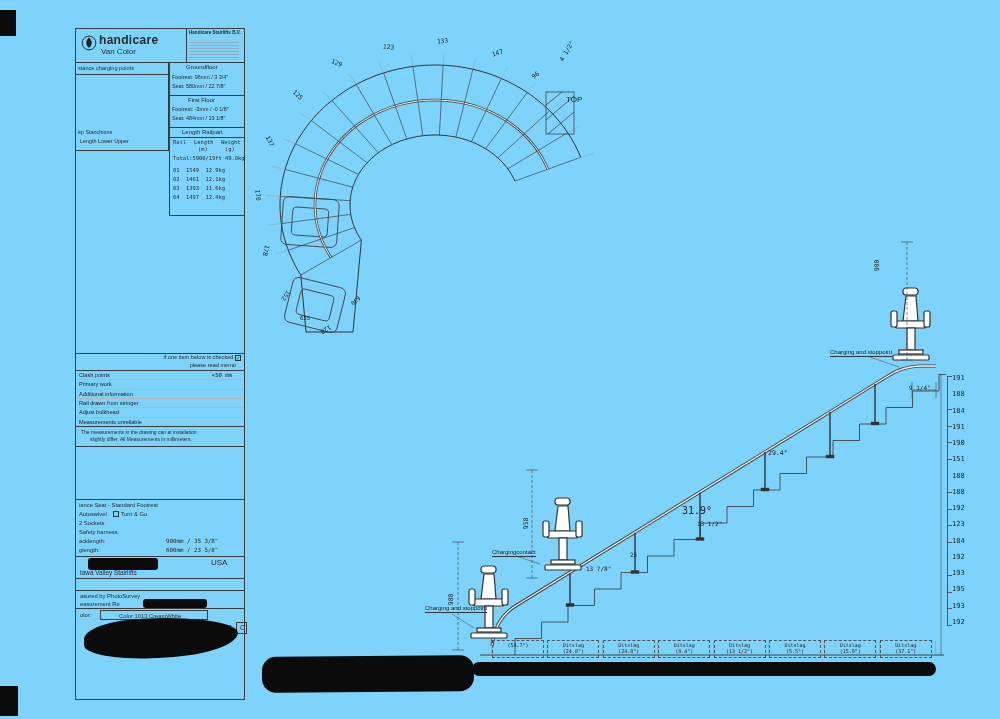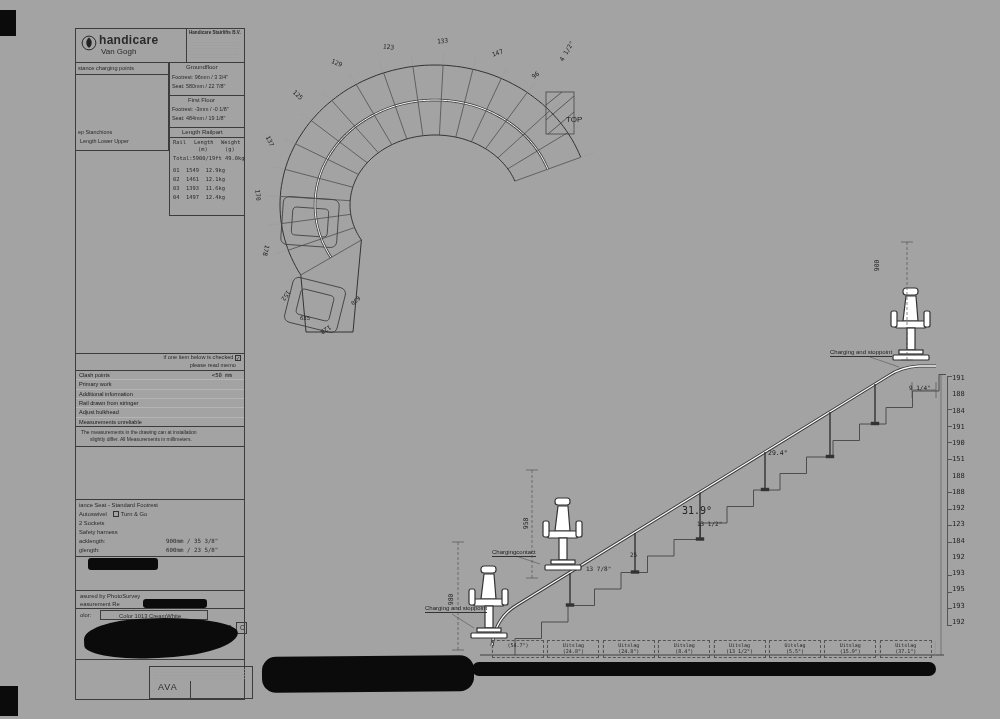--- a/index.html
+++ b/index.html
@@ -1,18 +1,18 @@
 <!DOCTYPE html>
 <html><head>
 <meta charset="utf-8">
 <style>
   *{margin:0;padding:0;box-sizing:border-box}
   html,body{width:1000px;height:719px}
   body{position:relative;background:#e9e9e7;font-family:"Liberation Sans",sans-serif}
-  .page{position:absolute;inset:0;background:#a3a3a3;color:#1a1a1a;overflow:hidden}
+  .page{position:absolute;inset:0;background:#7dd3fc;color:#1a1a1a;overflow:hidden}
   .t{position:absolute;white-space:nowrap;color:#222;line-height:1.05}
   .mono{font-family:"DejaVu Sans Mono",monospace}
   .redact{position:absolute;background:#0b0b0b}
   .panel{position:absolute;left:75px;top:28px;width:170px;height:672px;border:1px solid #3c3c3c}
   .panel .t{color:#2a2a2a}
   .cell{position:absolute;border-color:#3c3c3c;border-style:solid;border-width:0}
   .stripes{background:repeating-linear-gradient(to bottom,#9f9f9f 0 1px,transparent 1px 3px)}
   .chk{display:inline-block;width:6px;height:6px;border:0.8px solid #333;font-size:5px;line-height:5px;text-align:center;vertical-align:middle}
   .ul{border-bottom:0.8px solid #333;padding-bottom:0.5px}
   .stepnums{position:absolute;left:952px;top:374px;width:26px;height:252px;display:flex;flex-direction:column;justify-content:space-between;font-size:7px;font-family:"DejaVu Sans Mono",monospace;color:#222}
@@ -33,21 +33,21 @@
   <div class="redact" style="left:0;top:686px;width:18px;height:30px"></div>
 
   <div class="panel">
 
     <div class="cell" style="left:0;top:0;width:168px;height:34px;border-bottom-width:1px">
       <svg style="left:5px;top:6px" width="16" height="16" viewBox="0 0 20 20">
         <circle cx="10" cy="10" r="8.6" fill="none" stroke="#222" stroke-width="1.2"></circle>
         <path d="M10 3 C5 7 6 13 10 16 C14 13 15 7 10 3 Z" fill="#222"></path>
       </svg>
       <div class="t" style="left:23px;top:5px;font-size:12px;font-weight:bold;letter-spacing:0.3px">handicare</div>
-      <div class="t" style="left:25px;top:19px;font-size:8px">Van Gogh</div>
+      <div class="t" style="left:25px;top:19px;font-size:8px">Van Color</div>
       <div class="cell" style="left:110px;top:0;width:58px;height:33px;border-left-width:1px">
         <div class="t" style="left:2px;top:2px;font-size:4.6px;font-weight:bold;white-space:normal;width:54px">Handicare Stairlifts B.V.</div>
         <div class="stripes" style="position:absolute;left:2px;top:13px;width:50px;height:16px;opacity:0.8"></div>
       </div>
     </div>
 
     <div class="cell" style="left:0;top:34px;width:93px;height:12px;border-right-width:1px;border-bottom-width:1px">
       <div class="t" style="left:2px;top:3px;font-size:5.6px">stance charging points</div>
     </div>
     <div class="cell" style="left:93px;top:34px;width:75px;height:33px;border-left-width:1px;border-bottom-width:1px">
@@ -148,20 +148,24 @@
         <span>Turn &amp; Go</span>
       </div>
       <div class="t" style="left:3px;top:20px">2 Sockets</div>
       <div class="t" style="left:3px;top:29px">Safety harness</div>
       <div class="t" style="left:3px;top:38px">acklength:</div>
       <div class="t mono" style="left:90px;top:38px">900mm / 35 3/8"</div>
       <div class="t" style="left:3px;top:47px">glength:</div>
       <div class="t mono" style="left:90px;top:47px">600mm / 23 5/8"</div>
     </div>
 
+    <div class="cell" style="left:0;top:528px;width:168px;height:22px;border-bottom-width:1px">
+      <div class="t" style="left:135px;top:2px;font-size:8px">USA</div>
+      <div class="t" style="left:4px;top:13px;font-size:6.4px">tawa Valley Stairlifts</div>
+    </div>
     <div class="cell" style="left:0;top:550px;width:168px;height:12px;border-bottom-width:0.5px"></div>
 
     <div class="cell" style="left:0;top:562px;width:168px;height:18px;border-bottom-width:1px">
       <div class="t" style="left:4px;top:2px;font-size:5.8px">asured by PhotoSurvey</div>
       <div class="t" style="left:4px;top:10px;font-size:5.8px">easurement Re</div>
     </div>
 
     <div class="cell" style="left:0;top:580px;width:168px;height:12px">
       <div class="t" style="left:4px;top:3px;font-size:5.8px">olor:</div>
       <div class="cell" style="left:24px;top:1px;width:108px;height:10px;border-width:0.8px;text-align:center">
@@ -169,27 +173,20 @@
       </div>
     </div>
 
     <div class="cell" style="left:0;top:592px;width:168px;height:14px">
       <div class="t" style="left:147px;top:3px;font-size:7px">A3</div>
       <div class="cell" style="left:160px;top:1px;width:11px;height:12px;border-width:0.8px">
         <div class="t" style="left:3px;top:2px;font-size:6.5px">C</div>
       </div>
     </div>
 
-    <div class="cell" style="left:0;top:630px;width:168px;height:41px;border-top-width:1px">
-      <div class="cell" style="left:73px;top:6px;width:104px;height:33px;border-width:0.8px">
-        <div class="stripes" style="position:absolute;left:3px;top:2px;width:96px;height:11px;opacity:0.7"></div>
-        <div class="t" style="left:8px;top:16px;font-size:9px;letter-spacing:1px">AVA</div>
-        <div class="cell" style="left:40px;top:14px;width:0;height:19px;border-left-width:0.8px"></div>
-      </div>
-    </div>
   </div>
 
   <svg id="plan-svg" style="left:240px;top:30px" width="370" height="320" viewBox="0 0 370 320">
 
     <line x1="60.8" y1="245" x2="66" y2="302" stroke="#333" stroke-width="1"></line>
     <line x1="121.4" y1="210" x2="113" y2="302" stroke="#333" stroke-width="1"></line>
     <line x1="66" y1="302" x2="113" y2="302" stroke="#333" stroke-width="1"></line>
 
     <g stroke="#444" stroke-width="0.8" fill="none">
       <rect x="306" y="62" width="28" height="42"></rect>
@@ -255,21 +252,21 @@
   <div class="t mono" style="left:556px;top:48px;font-size:6.2px;transform:rotate(-60deg)">4 1/2"</div>
   <div class="t mono" style="left:331px;top:60px;font-size:6.2px;transform:rotate(22deg)">129</div>
   <div class="t mono" style="left:292px;top:92px;font-size:6.2px;transform:rotate(42deg)">125</div>
   <div class="t mono" style="left:264px;top:138px;font-size:6.2px;transform:rotate(64deg)">137</div>
   <div class="t mono" style="left:252px;top:192px;font-size:6.2px;transform:rotate(84deg)">170</div>
   <div class="t mono" style="left:260px;top:247px;font-size:6.2px;transform:rotate(104deg)">178</div>
   <div class="t mono" style="left:280px;top:292px;font-size:6.2px;transform:rotate(124deg)">152</div>
   <div class="t mono" style="left:320px;top:326px;font-size:6.2px;transform:rotate(148deg)">128</div>
   <div class="t mono" style="left:350px;top:297px;font-size:5.6px;transform:rotate(140deg)">630</div>
   <div class="t mono" style="left:300px;top:316px;font-size:5.6px">635</div>
-  <div class="t" style="left:566px;top:116px;font-size:8px">TOP</div>
+  <div class="t" style="left:566px;top:96px;font-size:8px">TOP</div>
 
   <svg style="left:420px;top:230px" width="525" height="430" viewBox="0 0 525 430">
     <defs>
       <g id="chairsym" fill="#fff" stroke="#333" stroke-width="1.2">
         <rect x="15" y="0" width="15" height="7" rx="3"></rect>
         <path d="M18,8 L15,33 L30,33 L28,8 Z"></path>
         <rect x="7" y="33" width="31" height="7" rx="2"></rect>
         <rect x="3" y="23" width="6" height="16" rx="2"></rect>
         <rect x="36" y="23" width="6" height="16" rx="2"></rect>
         <rect x="19" y="40" width="8" height="22"></rect>

